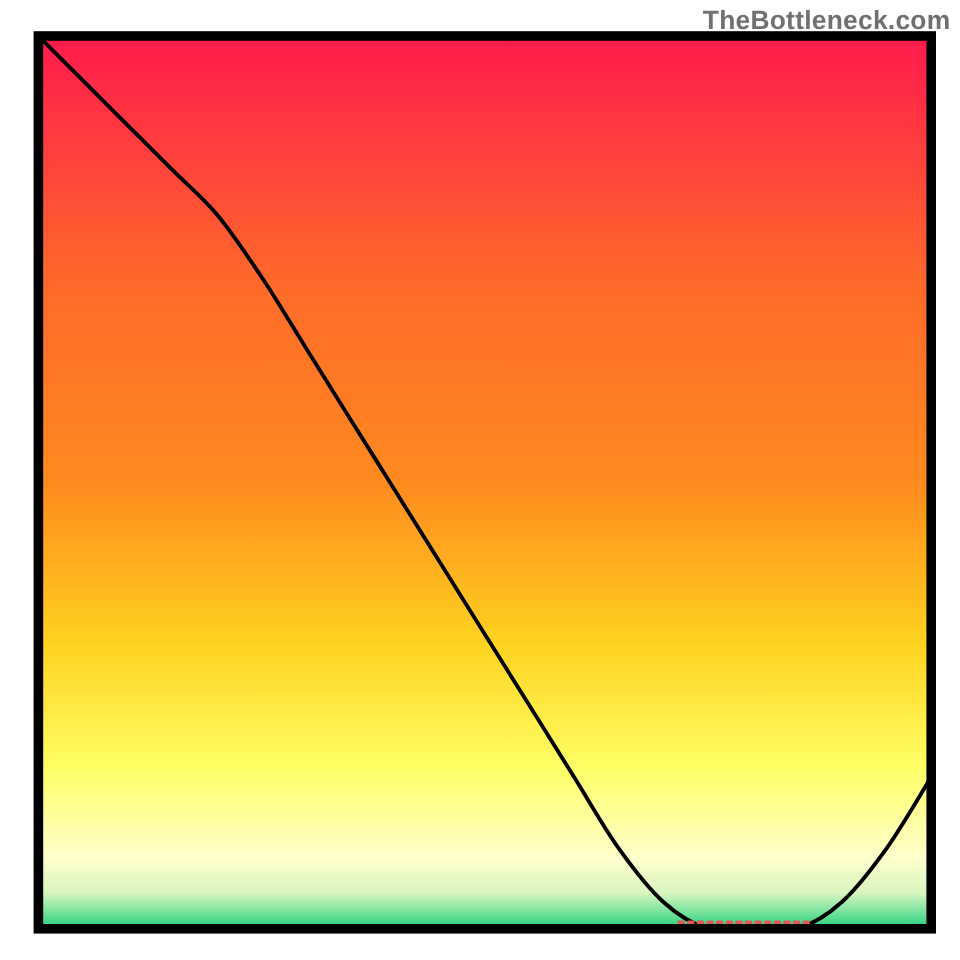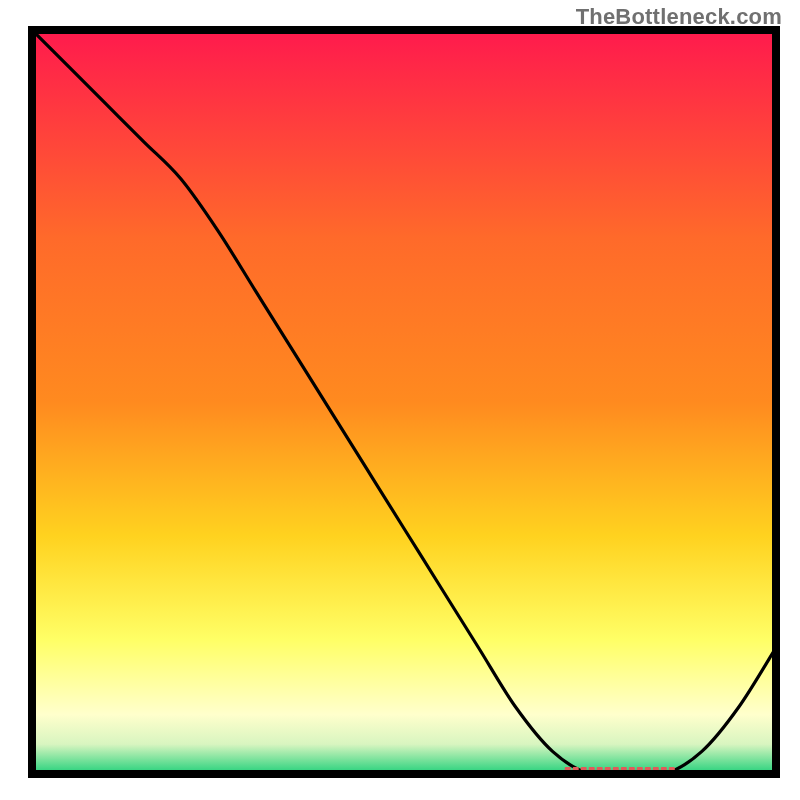--- a/index.html
+++ b/index.html
@@ -12,21 +12,21 @@
     overflow: hidden;
   }
   .stage {
     position: relative;
     width: 800px;
     height: 800px;
   }
   .watermark {
     position: absolute;
     top: 4px;
-    right: 18px;
+    right: 8px;
     font-size: 22px;
     font-weight: 600;
     color: #707070;
     letter-spacing: 0.2px;
   }
   svg.plot {
     position: absolute;
     left: 0;
     top: 0;
   }

